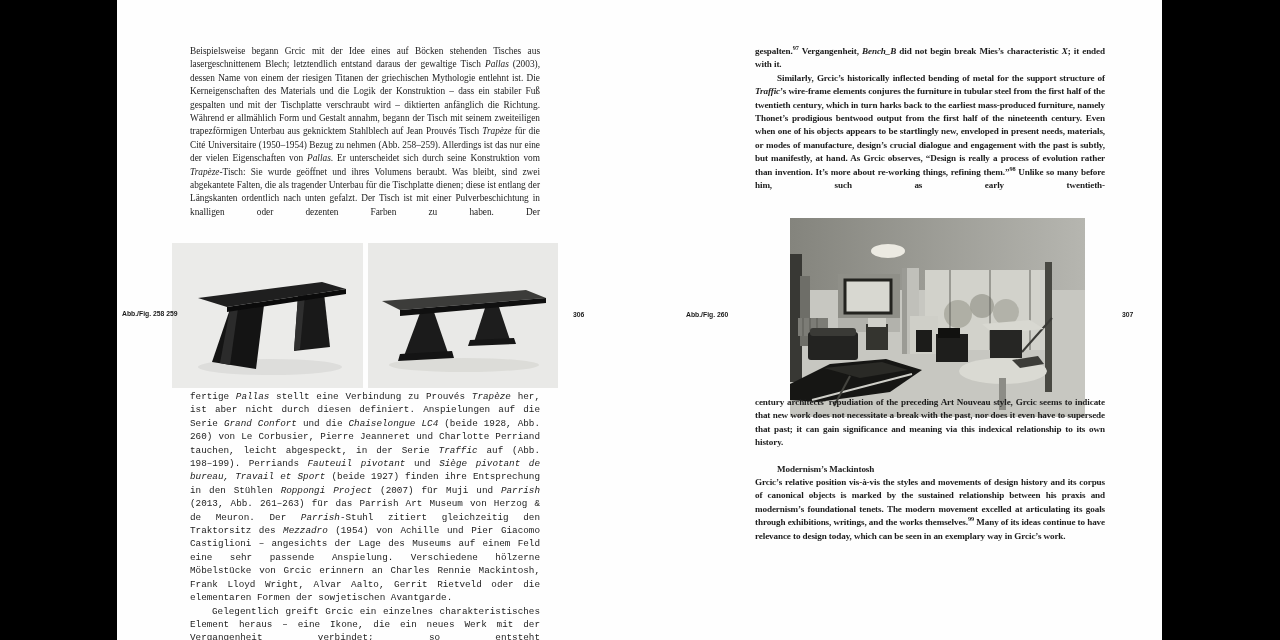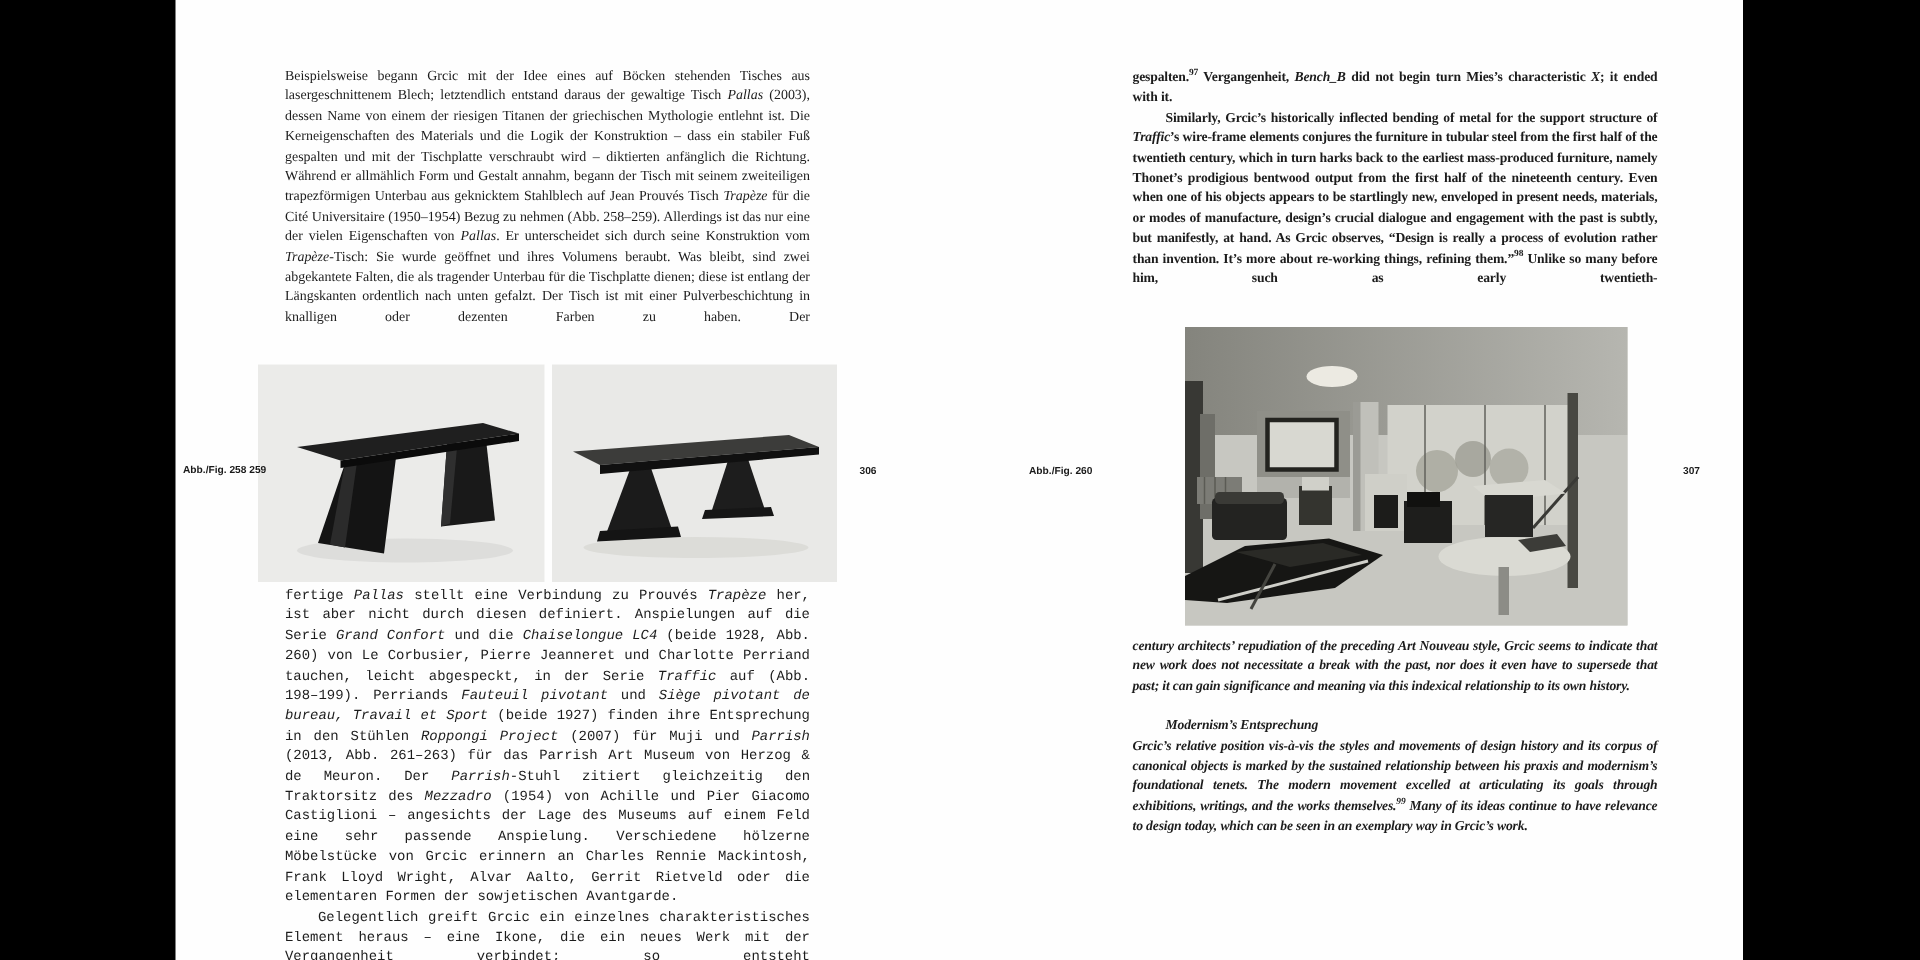--- a/index.html
+++ b/index.html
@@ -62,21 +62,21 @@
       <p class="indent jlast"><span>Gelegentlich greift Grcic ein einzelnes charakteristisches Element heraus – eine Ikone, die ein neues Werk mit der Vergangenheit verbindet; so entsteht</span></p>
     </div>
 
     <div class="caption" style="left:5px;top:310px;">Abb./Fig. 258 259</div>
     <div class="caption" style="left:456px;top:311px;">306</div>
 
     <div class="caption" style="left:569px;top:311px;">Abb./Fig. 260</div>
     <div class="caption" style="left:1005px;top:311px;">307</div>
 
     <div class="col en" style="left:638px;top:45px;">
-      <p><span>gespalten.</span><span class="seg-sup">97</span><span> Vergangenheit, </span><span class="seg-i">Bench_B</span><span> did not begin turn Mies’s characteristic </span><span class="seg-i">X</span><span>; it ended with it.</span></p>
+      <p><span>gespalten.</span><span class="seg-sup">97</span><span> Vergangenheit, </span><span class="seg-i">Bench_B</span><span> did not begin break Mies’s characteristic </span><span class="seg-i">X</span><span>; it ended with it.</span></p>
       <p class="indent jlast"><span>Similarly, Grcic’s historically inflected bending of metal for the support structure of </span><span class="seg-i">Traffic</span><span>’s wire-frame elements conjures the furniture in tubular steel from the first half of the twentieth century, which in turn harks back to the earliest mass-produced furniture, namely Thonet’s prodigious bentwood output from the first half of the nineteenth century. Even when one of his objects appears to be startlingly new, enveloped in present needs, materials, or modes of manufacture, design’s crucial dialogue and engagement with the past is subtly, but manifestly, at hand. As Grcic observes, “Design is really a process of evolution rather than invention. It’s more about re-working things, refining them.”</span><span class="seg-sup">98</span><span> Unlike so many before him, such as early twentieth-</span></p>
     </div>
 
     <div class="photo" style="left:673px;top:218px;width:295px;height:199px;">
       <svg viewBox="0 0 295 199">
         <defs>
           <linearGradient id="ceil" x1="0" y1="0" x2="1" y2="0">
             <stop offset="0" stop-color="#84847d"></stop>
             <stop offset="1" stop-color="#b6b6b0"></stop>
           </linearGradient>
@@ -117,21 +117,21 @@
         <ellipse cx="213" cy="153" rx="44" ry="13" fill="#dadad3"></ellipse>
         <rect x="209" y="160" width="7" height="32" fill="#8c8c86"></rect>
         <polygon points="222,142 248,138 254,146 230,150" fill="#3c3c38"></polygon>
         <polygon points="0,166 40,146 96,141 132,152 100,174 28,184 0,182" fill="#161614"></polygon>
         <polygon points="34,150 92,144 118,152 70,160" fill="#2a2a26"></polygon>
         <line x1="22" y1="182" x2="122" y2="156" stroke="#cfcfc9" stroke-width="2"></line>
         <line x1="44" y1="188" x2="60" y2="158" stroke="#44443f" stroke-width="2"></line>
       </svg>
     </div>
 
-    <div class="col en" style="left:638px;top:424px;font-style:italic;">
+    <div class="col en" style="left:638px;top:396px;">
       <p><span>century architects’ repudiation of the preceding Art Nouveau style, Grcic seems to indicate that new work does not necessitate a break with the past, nor does it even have to supersede that past; it can gain significance and meaning via this indexical relationship to its own history.</span></p>
       <div class="gap"></div>
-      <p class="heading">Modernism’s Entsprechung</p>
+      <p class="heading">Modernism’s Mackintosh</p>
       <p><span>Grcic’s relative position vis-à-vis the styles and movements of design history and its corpus of canonical objects is marked by the sustained relationship between his praxis and modernism’s foundational tenets. The modern movement excelled at articulating its goals through exhibitions, writings, and the works themselves.</span><span class="seg-sup">99</span><span> Many of its ideas continue to have relevance to design today, which can be seen in an exemplary way in Grcic’s work.</span></p>
     </div>
 
   </div>
 </div>
 
 </body></html>

